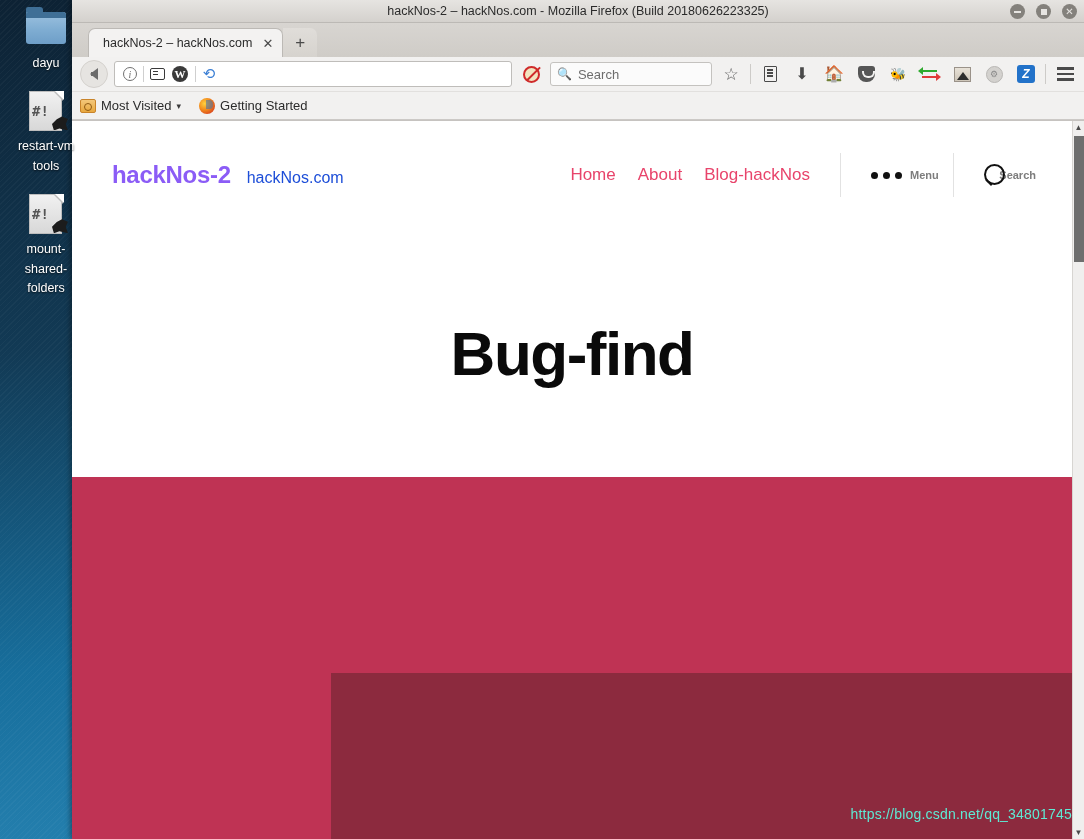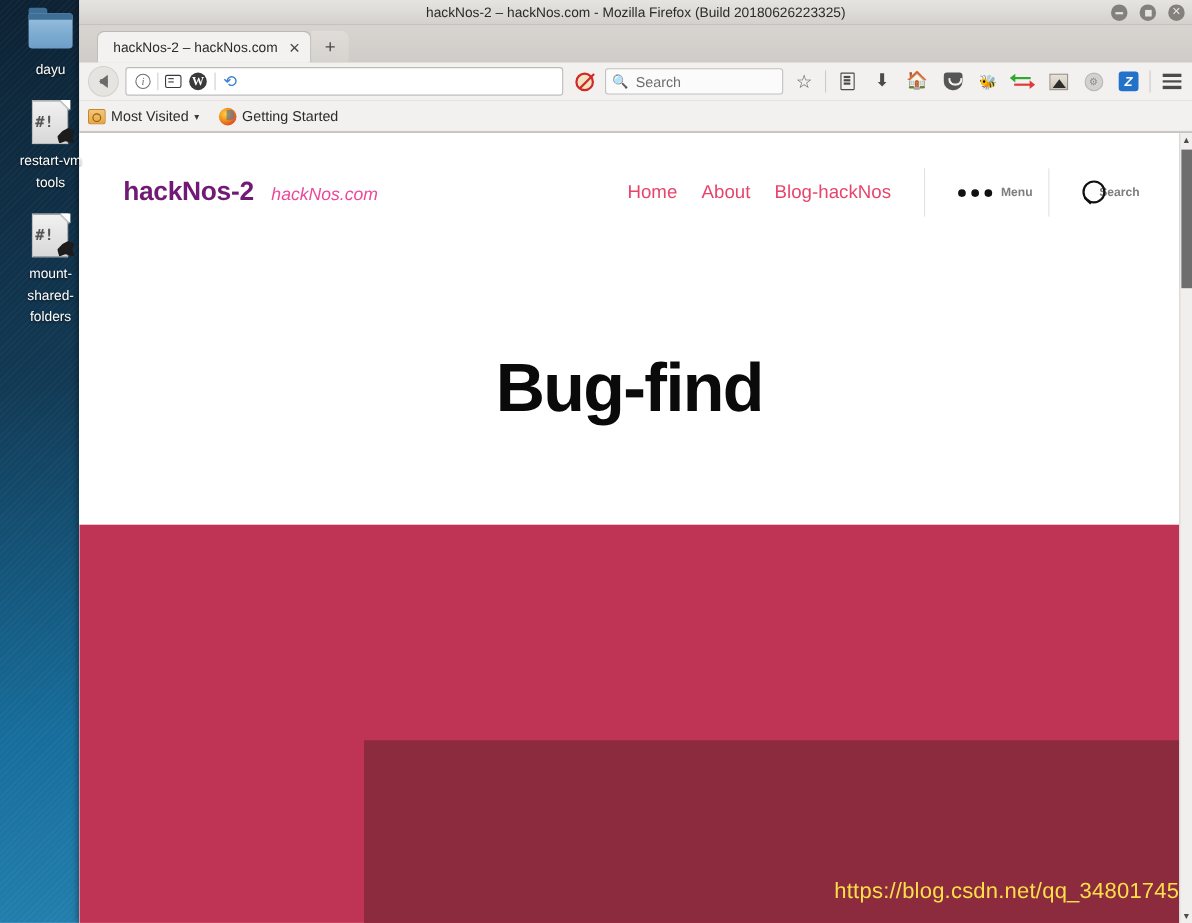--- a/index.html
+++ b/index.html
@@ -371,24 +371,24 @@
   }
 
   
   #site-header {
     height: 108px;
     display: flex; align-items: center;
     padding: 0 36px 0 40px;
   }
   #brand { display: flex; align-items: baseline; gap: 16px; }
   #site-logo {
-    font-size: 24px; font-weight: bold; color: #701a75;
+    font-size: 24px; font-weight: bold; color: #8b5cf6;
     letter-spacing: -0.3px; cursor: pointer;
   }
-  #site-tagline { font-size: 16px; color: #ec4899; font-style: italic; }
+  #site-tagline { font-size: 16px; color: #1d4ed8; }
   #site-nav {
     margin-left: auto;
     display: flex; align-items: center; gap: 0;
   }
   .nav-link {
     font-size: 17px; color: #e8446b;
     margin-left: 22px; cursor: pointer; white-space: nowrap;
   }
   .hdr-sep { width: 1px; height: 44px; background: #e2e2e2; margin-left: 30px; }
   .hdr-tool {
@@ -427,21 +427,21 @@
   #band {
     position: absolute; left: 0; right: 0; top: 356px; bottom: 0;
     background: #bf3354;
   }
   #band-inner {
     position: absolute; left: 259px; top: 196px; right: 0; bottom: 0;
     background: #8c2a3e;
   }
   #watermark {
     position: absolute; right: 0px; bottom: 17px;
-    font-size: 20px; color: #fde047;
+    font-size: 14px; color: #5eead4;
     white-space: nowrap;
     letter-spacing: .2px;
   }
 
   
   #page-scrollbar {
     position: absolute; right: 0; top: 0; bottom: 0;
     width: 12px;
     background: #f0efee;
     border-left: 1px solid #d7d5d2;

